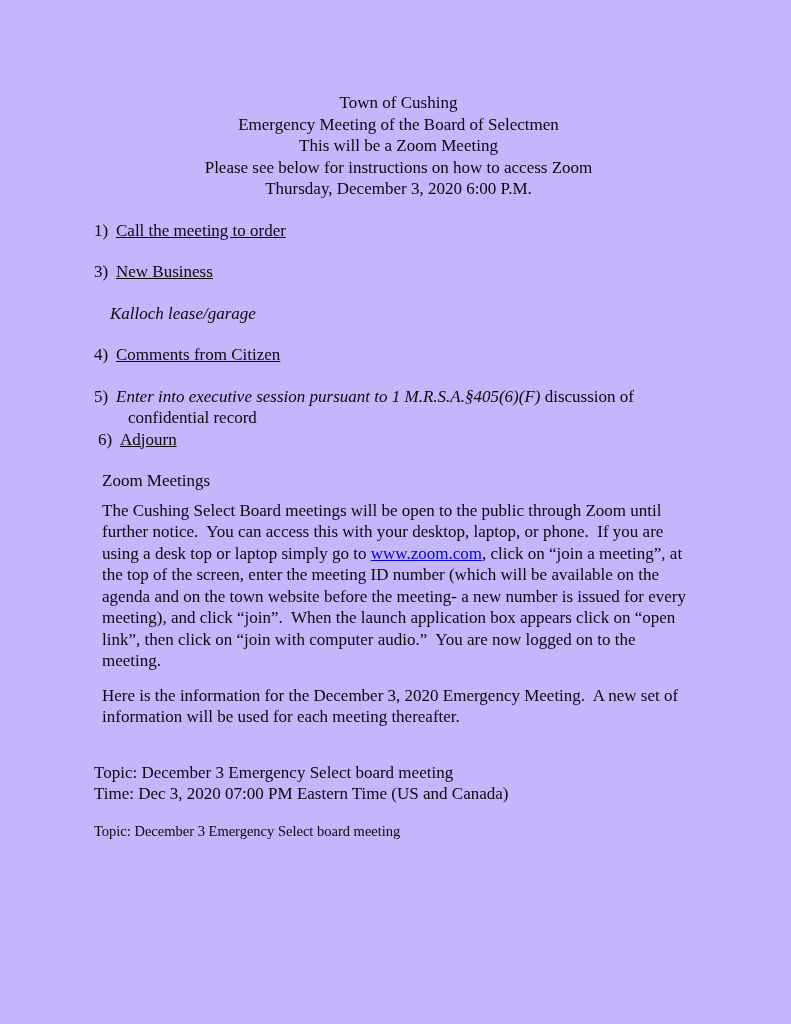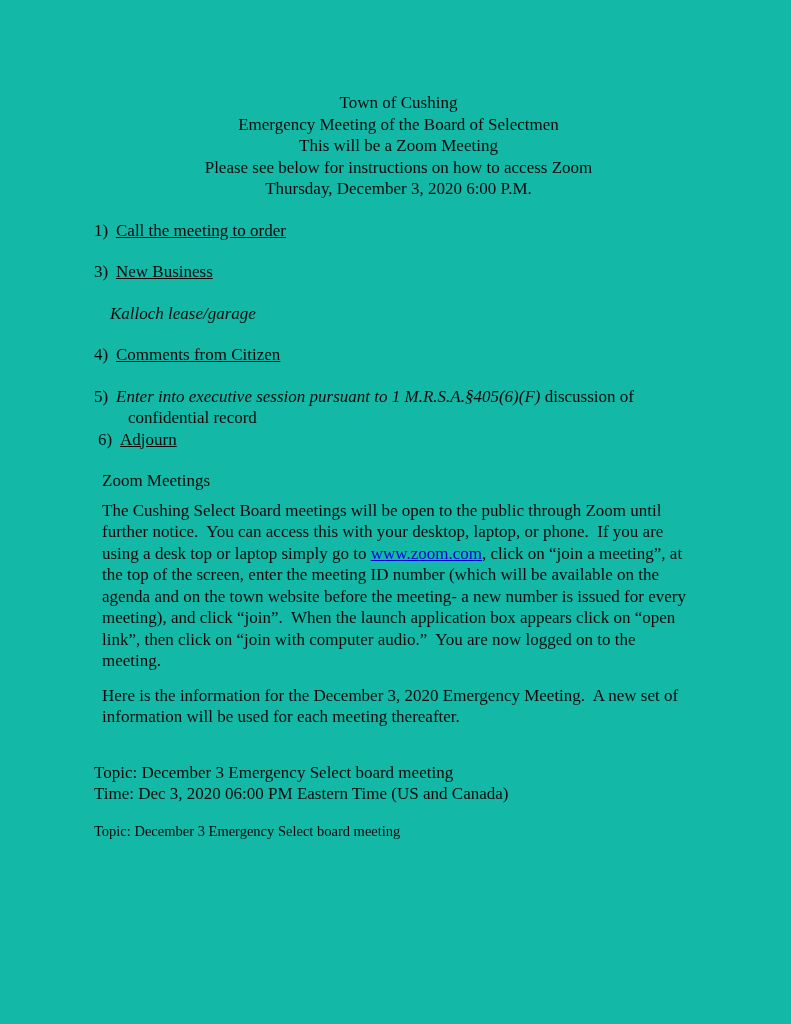--- a/index.html
+++ b/index.html
@@ -5,21 +5,21 @@
 <style>
   html, body {
     margin: 0;
     padding: 0;
     background: #ffffff;
   }
   .page {
     position: relative;
     width: 791px;
     height: 1024px;
-    background: #14b8a6;
+    background: #c4b5fd;
     box-sizing: border-box;
     padding: 92px 88px 0 94px;
     font-family: "Liberation Serif", "DejaVu Serif", serif;
     font-size: 17px;
     line-height: 21.5px;
     color: #0a0a0a;
     overflow: hidden;
   }
   .doc-header {
     text-align: center;
@@ -120,18 +120,18 @@
 
   <section class="zoom-section">
     <p class="para">Zoom Meetings</p>
     <p class="para"><span>The Cushing Select Board meetings will be open to the public through Zoom until further notice.  You can access this with your desktop, laptop, or phone.  If you are using a desk top or laptop simply go to </span><a class="link">www.zoom.com</a><span>, click on “join a meeting”, at the top of the screen, enter the meeting ID number (which will be available on the agenda and on the town website before the meeting- a new number is issued for every meeting), and click “join”.  When the launch application box appears click on “open link”, then click on “join with computer audio.”  You are now logged on to the meeting.</span></p>
   </section>
 
   <p class="para info-intro">Here is the information for the December 3, 2020 Emergency Meeting.  A new set of information will be used for each meeting thereafter.</p>
 
   <div class="topic-block">
     <p>Topic: December 3 Emergency Select board meeting</p>
-    <p>Time: Dec 3, 2020 06:00 PM Eastern Time (US and Canada)</p>
+    <p>Time: Dec 3, 2020 07:00 PM Eastern Time (US and Canada)</p>
   </div>
 
   <p class="footer-topic">Topic: December 3 Emergency Select board meeting</p>
 
 </div>
 
 </body></html>

